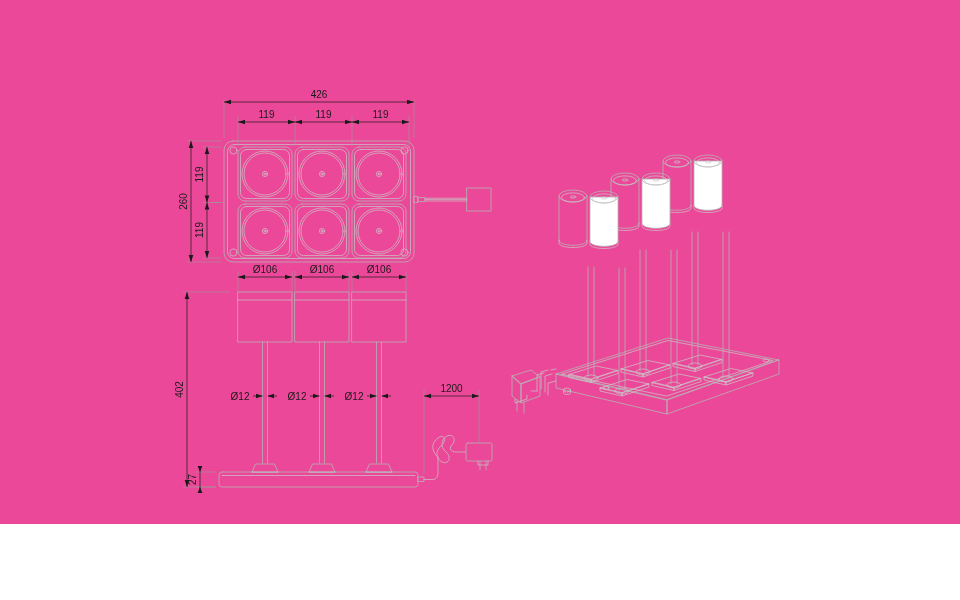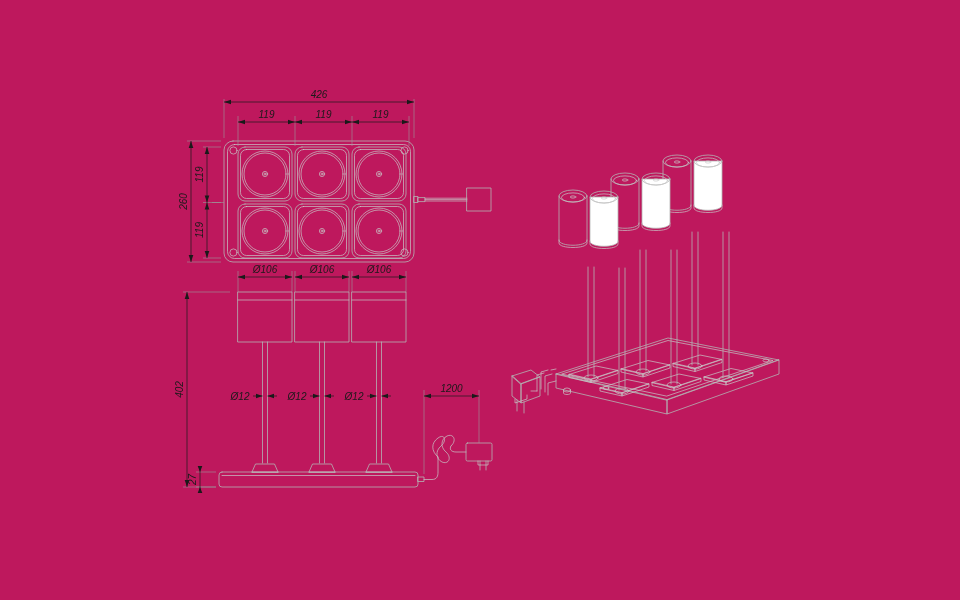--- a/index.html
+++ b/index.html
@@ -9,23 +9,22 @@
   }
   body {
     width: 960px;
     height: 600px;
     overflow: hidden;
     font-family: "Liberation Sans", sans-serif;
   }
   #sheet {
     position: relative;
     width: 960px;
-    height: 600px;
-    background: #be185d;
-    font-style: italic;
+    height: 524px;
+    background: #ec4899;
   }
   #drawing-svg {
     position: absolute;
     left: 0;
     top: 0;
     width: 960px;
     height: 600px;
     display: block;
   }
   .dim-text {

